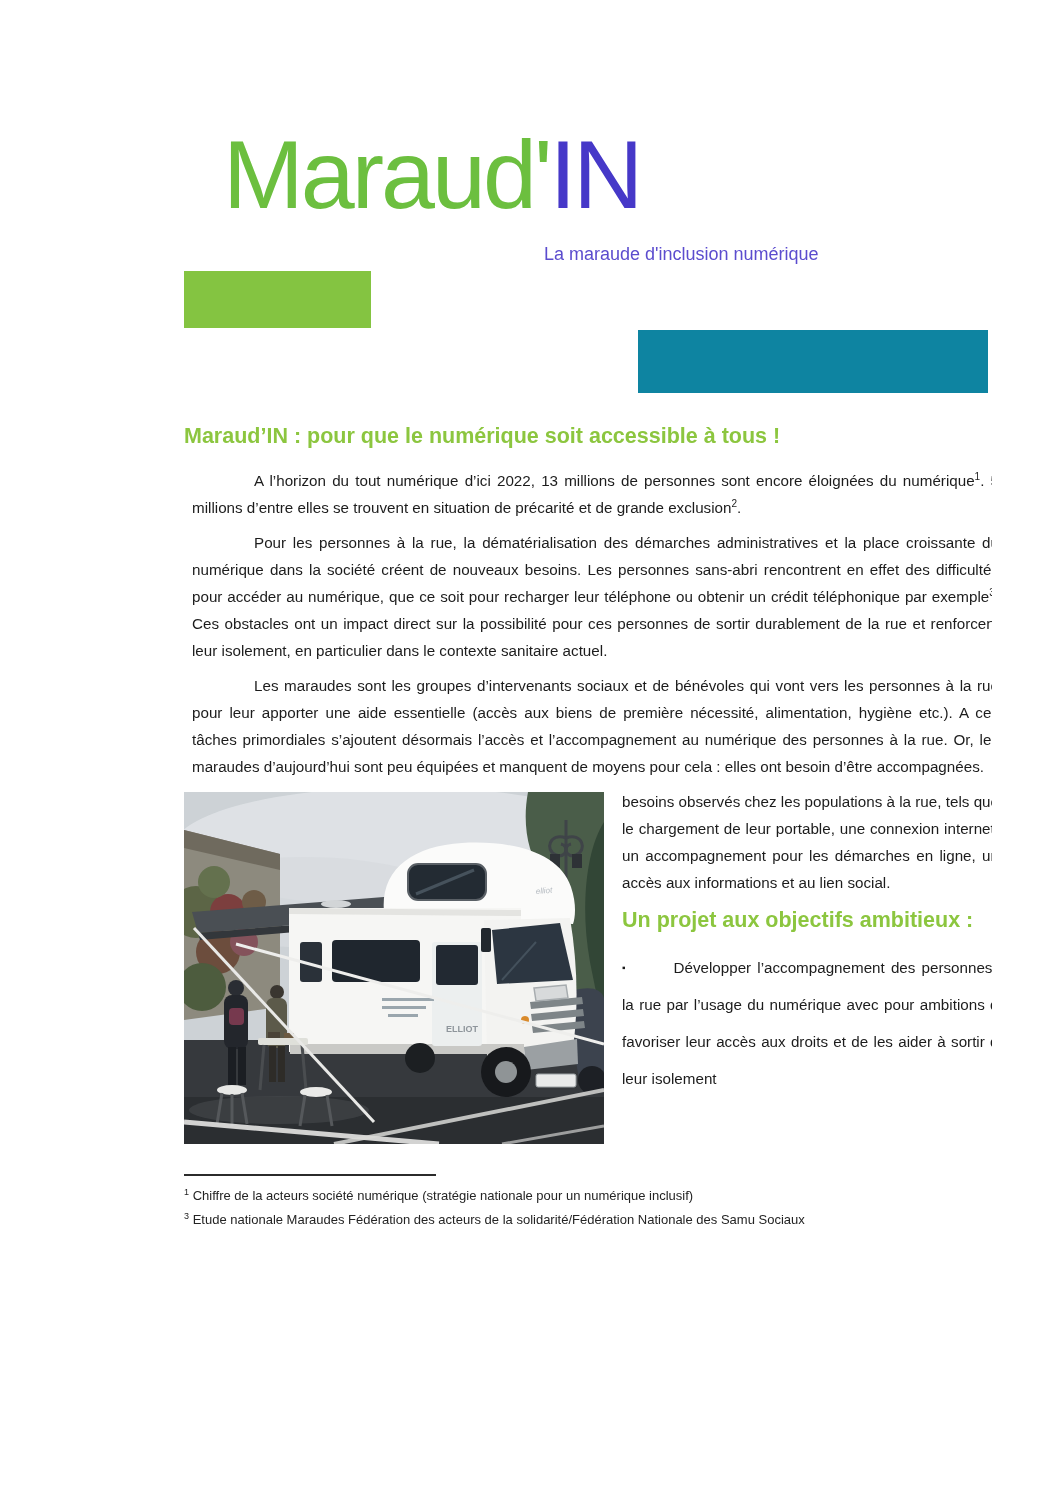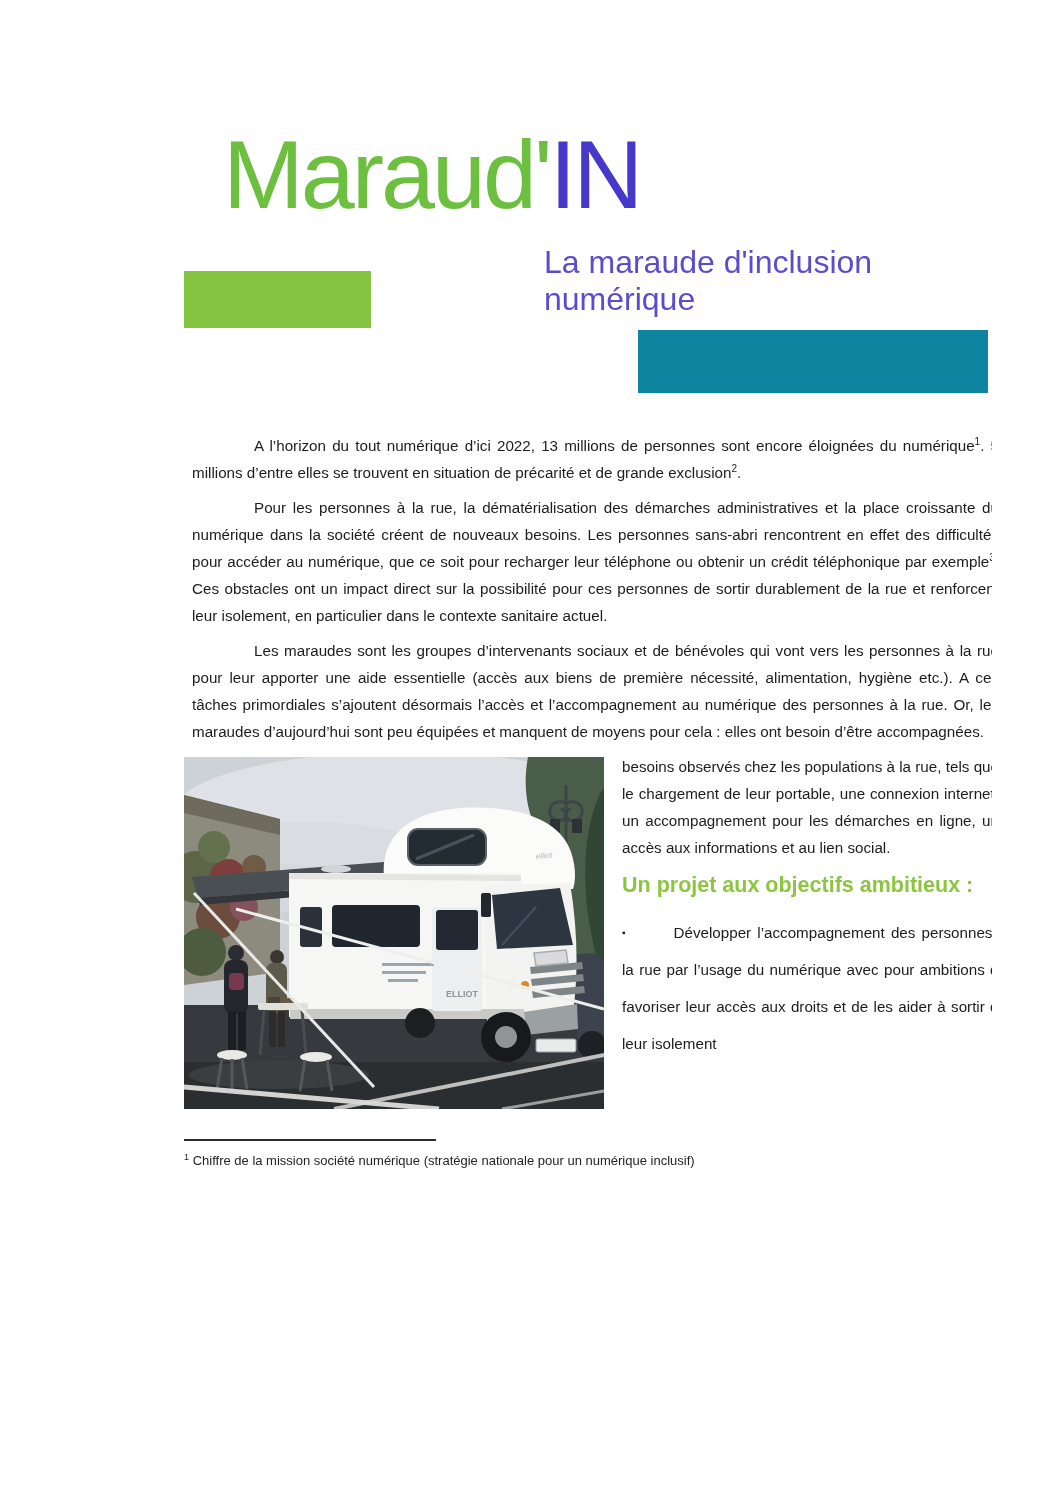--- a/index.html
+++ b/index.html
@@ -16,21 +16,21 @@
   
   .logo{
     position:absolute;left:157px;top:122px;
     font-size:97px;font-weight:100;letter-spacing:-3px;line-height:1.1;
     font-family:"Liberation Sans",sans-serif;
   }
   .logo .lg-green{color:#6cbf3f;}
   .logo .lg-purple{color:#4638c8;}
   .tagline{
     position:absolute;left:478px;top:244px;width:420px;
-    font-size:32px;font-weight:400;letter-spacing:0;
+    font-size:18px;font-weight:400;letter-spacing:0;
     color:#5b4cce;
   }
   .band{position:absolute;}
   .band-green{left:118px;top:271px;width:187px;height:57px;background:#84c441;}
   .band-teal{left:572px;top:330px;width:350px;height:63px;background:#0e84a1;}
 
   
   .article{
     position:absolute;left:118px;top:424px;width:823px;
   }
@@ -89,20 +89,21 @@
 
   <div class="logo">
     <span class="lg-green">Maraud'</span><span class="lg-purple">IN</span>
   </div>
   <div class="tagline">La maraude d'inclusion numérique</div>
   <div class="band band-green"></div>
   <div class="band band-teal"></div>
 
   <div class="article">
 
+    <h1 class="doc-h1">Maraud’IN : pour que le numérique soit accessible à tous !</h1>
 
     <p class="para indent"><span>A l’horizon du tout numérique d’ici 2022, 13 millions de personnes sont encore éloignées du numérique</span><sup class="fnref">1</sup><span>. 5 millions d’entre elles se trouvent en situation de précarité et de grande exclusion</span><sup class="fnref">2</sup><span>.</span></p>
 
     <p class="para indent"><span>Pour les personnes à la rue, la dématérialisation des démarches administratives et la place croissante du numérique dans la société créent de nouveaux besoins. Les personnes sans-abri rencontrent en effet des difficultés pour accéder au numérique, que ce soit pour recharger leur téléphone ou obtenir un crédit téléphonique par exemple</span><sup class="fnref">3</sup><span>. Ces obstacles ont un impact direct sur la possibilité pour ces personnes de sortir durablement de la rue et renforcent leur isolement, en particulier dans le contexte sanitaire actuel.</span></p>
 
     <p class="para indent">Les maraudes sont les groupes d’intervenants sociaux et de bénévoles qui vont vers les personnes à la rue pour leur apporter une aide essentielle (accès aux biens de première nécessité, alimentation, hygiène etc.). A ces tâches primordiales s’ajoutent désormais l’accès et l’accompagnement au numérique des personnes à la rue. Or, les maraudes d’aujourd’hui sont peu équipées et manquent de moyens pour cela : elles ont besoin d’être accompagnées.</p>
 
 
 
     <div class="wrap-section">
@@ -237,17 +238,18 @@
 
       <div class="bullets">
         <div class="bullet"><span class="marker">▪</span><span class="tab"></span><span>Développer l’accompagnement des personnes à la rue par l’usage du numérique avec pour ambitions de favoriser leur accès aux droits et de les aider à sortir de leur isolement</span></div>
       </div>
 
       <div class="clear"></div>
     </div>
 
     <div class="fn-rule"></div>
     <div class="footnotes">
-      <div class="footnote"><sup>1</sup> <span>Chiffre de la mission société numérique (stratégie nationale pour un numérique inclusif)</span></div>
+      <div class="footnote"><sup>1</sup> <span>Chiffre de la acteurs société numérique (stratégie nationale pour un numérique inclusif)</span></div>
+      <div class="footnote"><sup>3</sup> <span>Etude nationale Maraudes Fédération des acteurs de la solidarité/Fédération Nationale des Samu Sociaux</span></div>
     </div>
 
   </div>
 </div>
 
 </body></html>

